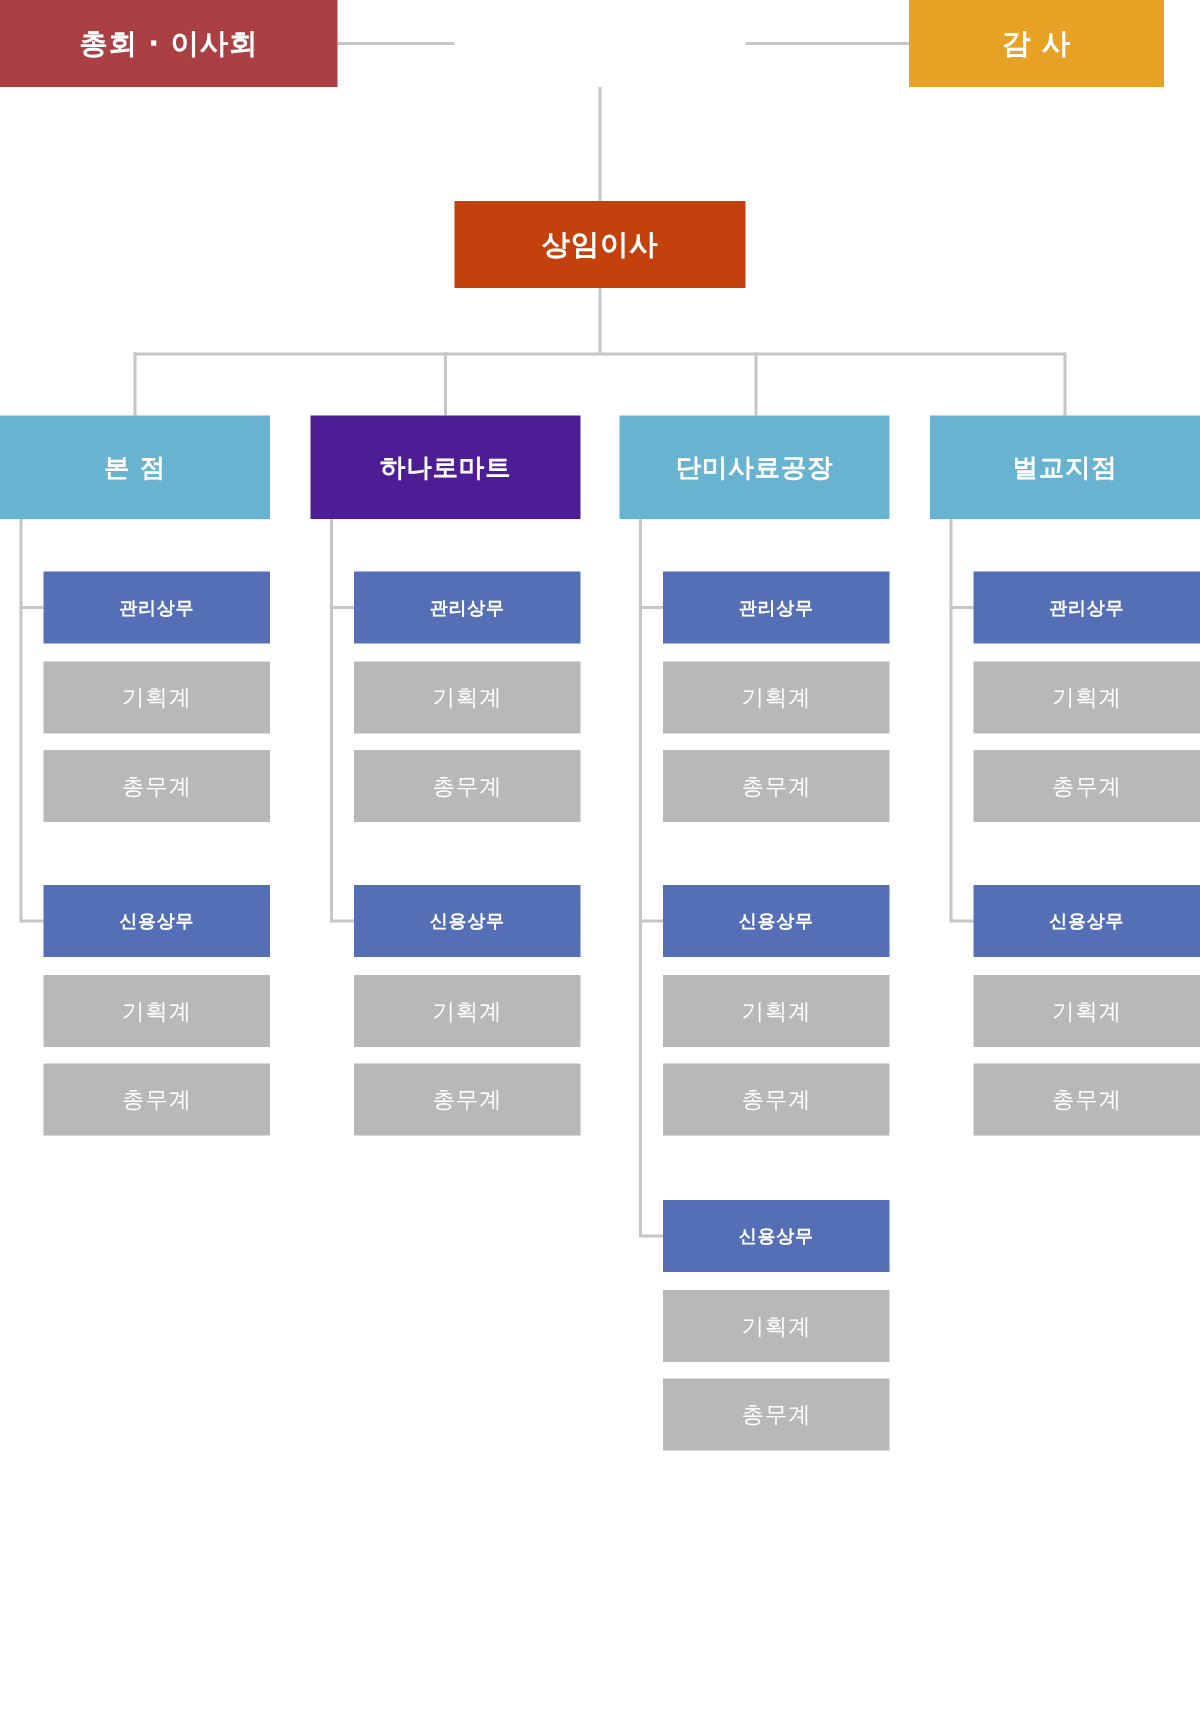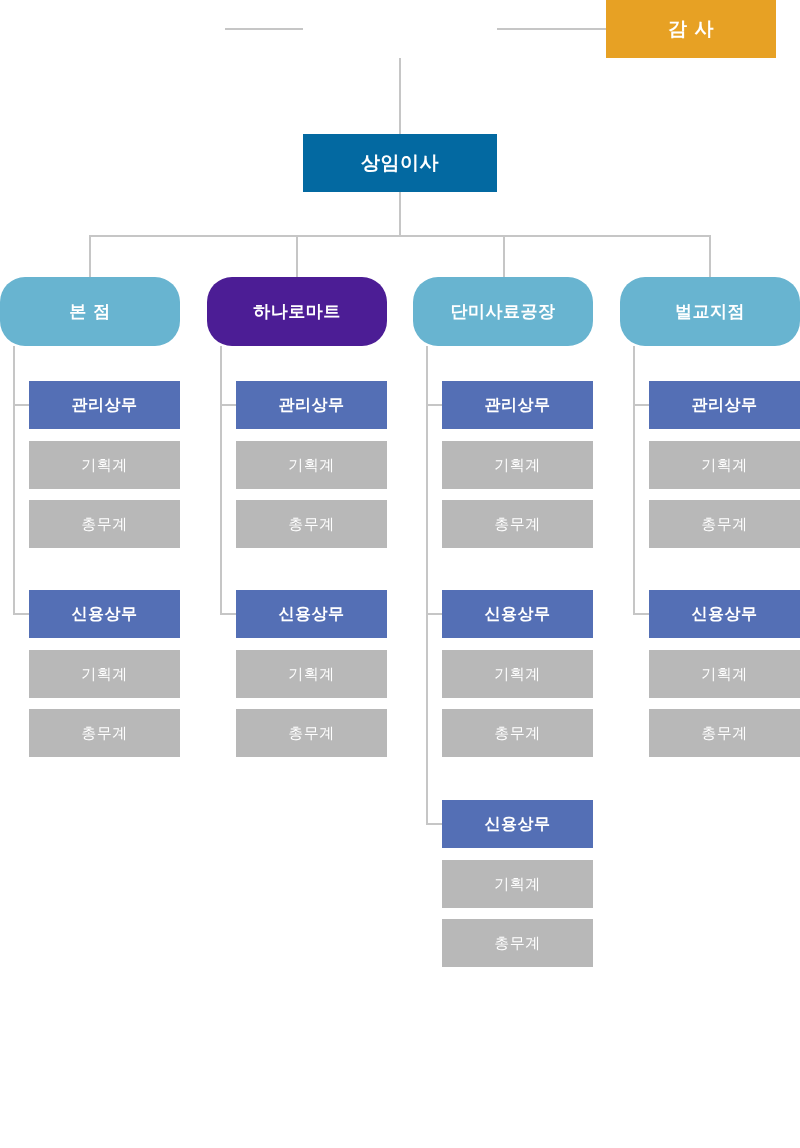--- a/index.html
+++ b/index.html
@@ -44,25 +44,24 @@
   .node.exec {
     font-size: 19px;
     font-weight: bold;
     height: 58px;
   }
 
   .node.dept {
     font-size: 17px;
     font-weight: bold;
     height: 69px;
-    border-radius: 25px;
   }
 
   .node.mgr {
-    font-size: 16px;
+    font-size: 12px;
     font-weight: bold;
     height: 48px;
   }
 
   .node.team {
     font-size: 15px;
     font-weight: normal;
     height: 48px;
   }
 
@@ -76,29 +75,32 @@
   .line.v { width: 2px; }
 </style>
 </head>
 <body>
 
 <div id="chart">
 
   <div class="line h" style="left:225px; top:28px; width:78px;"></div>
   <div class="line h" style="left:497px; top:28px; width:109px;"></div>
 
+  <div class="node top" style="left:0px; top:0px; width:225px; background:#AA4044;">
+    <span>총회 · 이사회</span>
+  </div>
 
 
   <div class="node top" style="left:606px; top:0px; width:170px; background:#E7A124;">
     <span>감 사</span>
   </div>
 
   <div class="line v" style="left:399px; top:58px; height:76px;"></div>
 
-  <div class="node exec" style="left:303px; top:134px; width:194px; background:#0369a1;">
+  <div class="node exec" style="left:303px; top:134px; width:194px; background:#c2410c;">
     <span>상임이사</span>
   </div>
 
   <div class="line v" style="left:399px; top:192px; height:44px;"></div>
   <div class="line h" style="left:89px; top:235px; width:621px;"></div>
 
   <div class="line v" style="left:89px; top:235px; height:42px;"></div>
   <div class="line v" style="left:296px; top:235px; height:42px;"></div>
   <div class="line v" style="left:503px; top:235px; height:42px;"></div>
   <div class="line v" style="left:709px; top:235px; height:42px;"></div>

